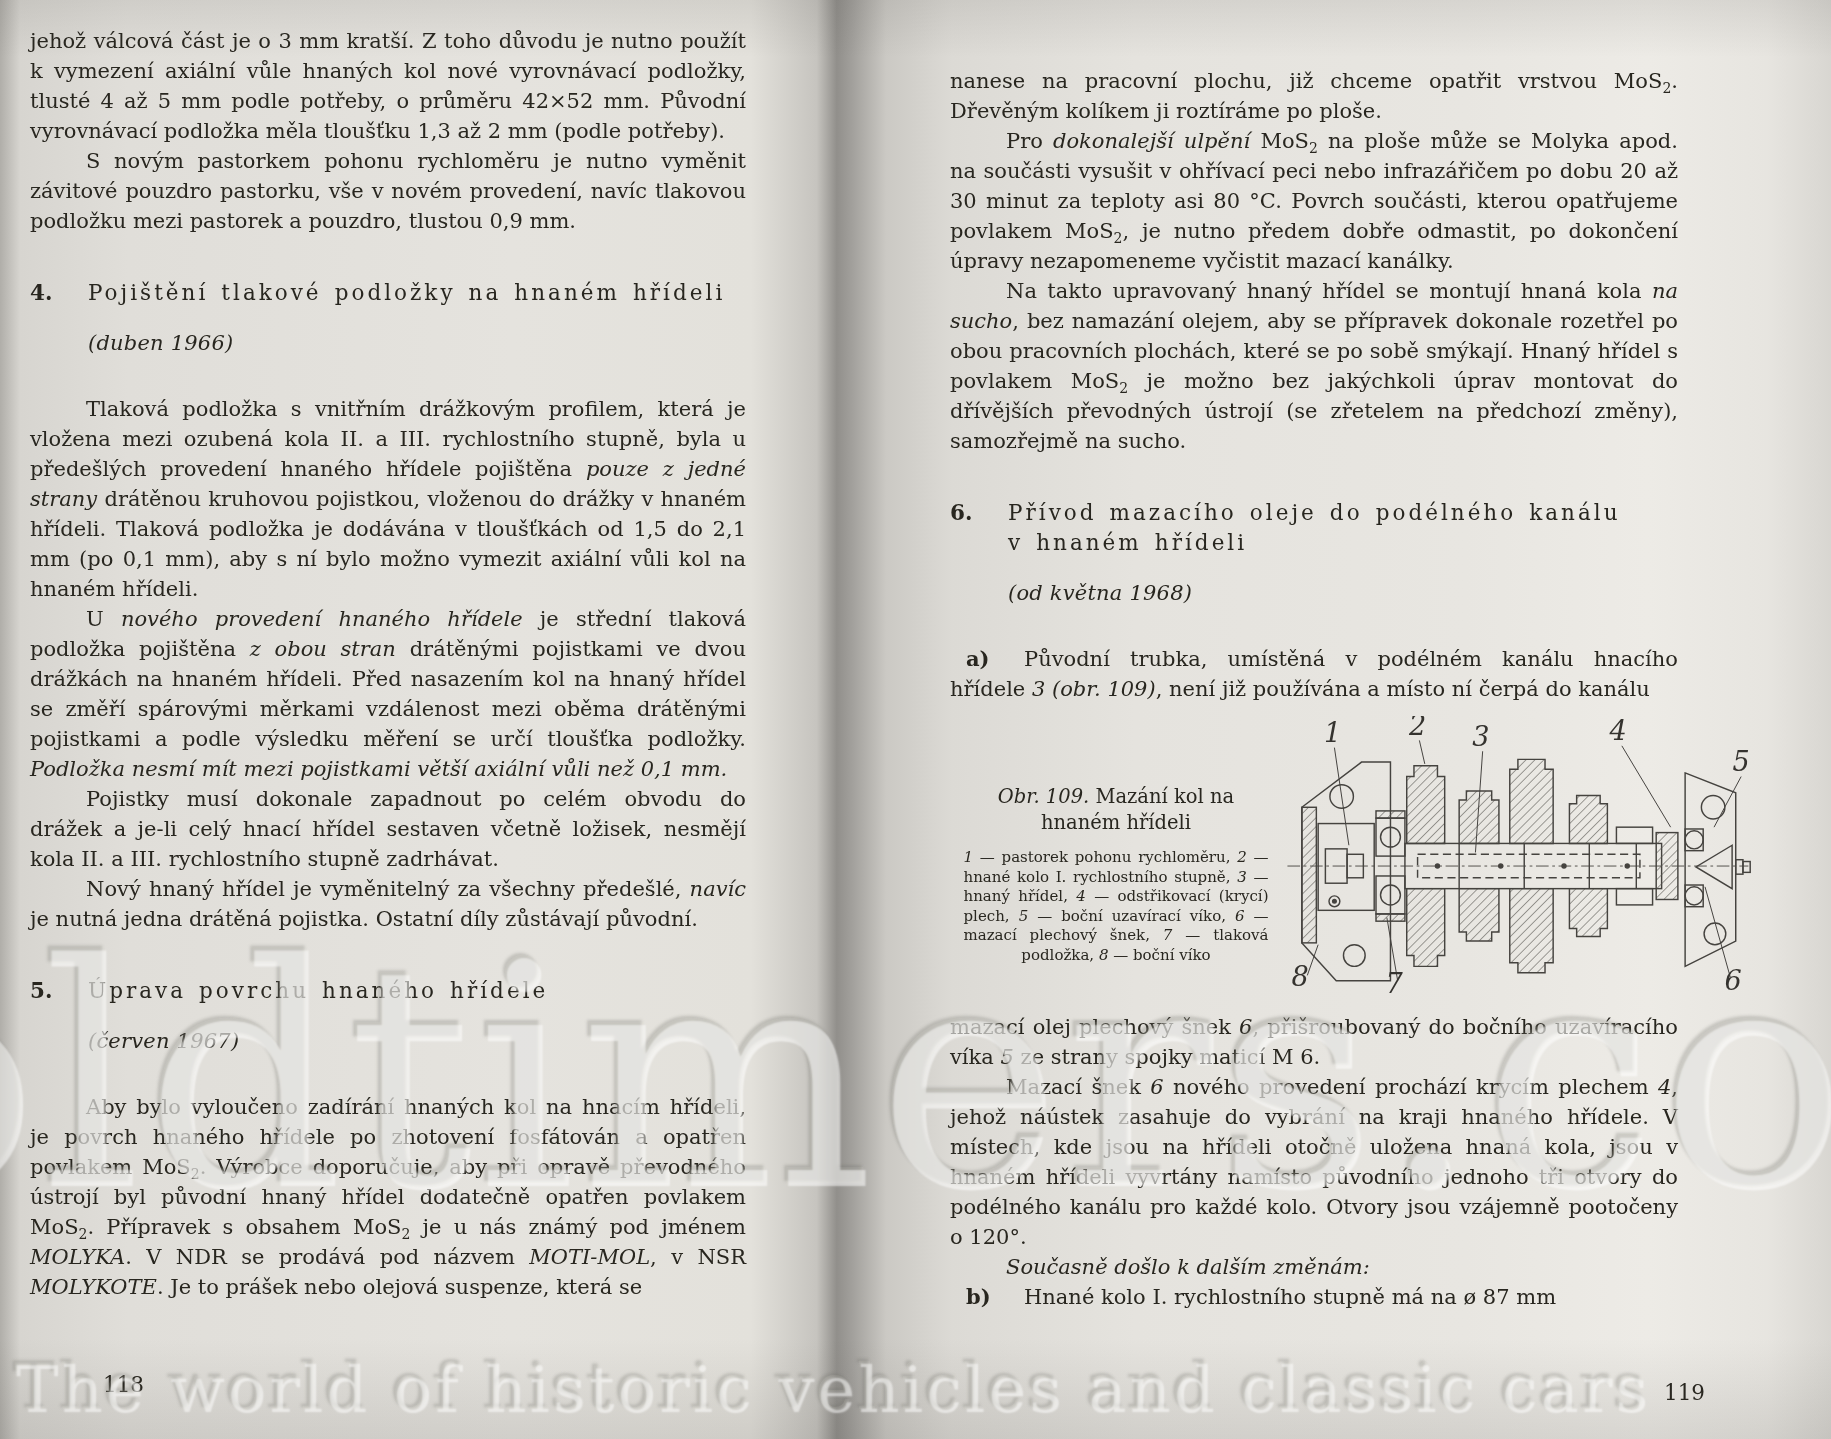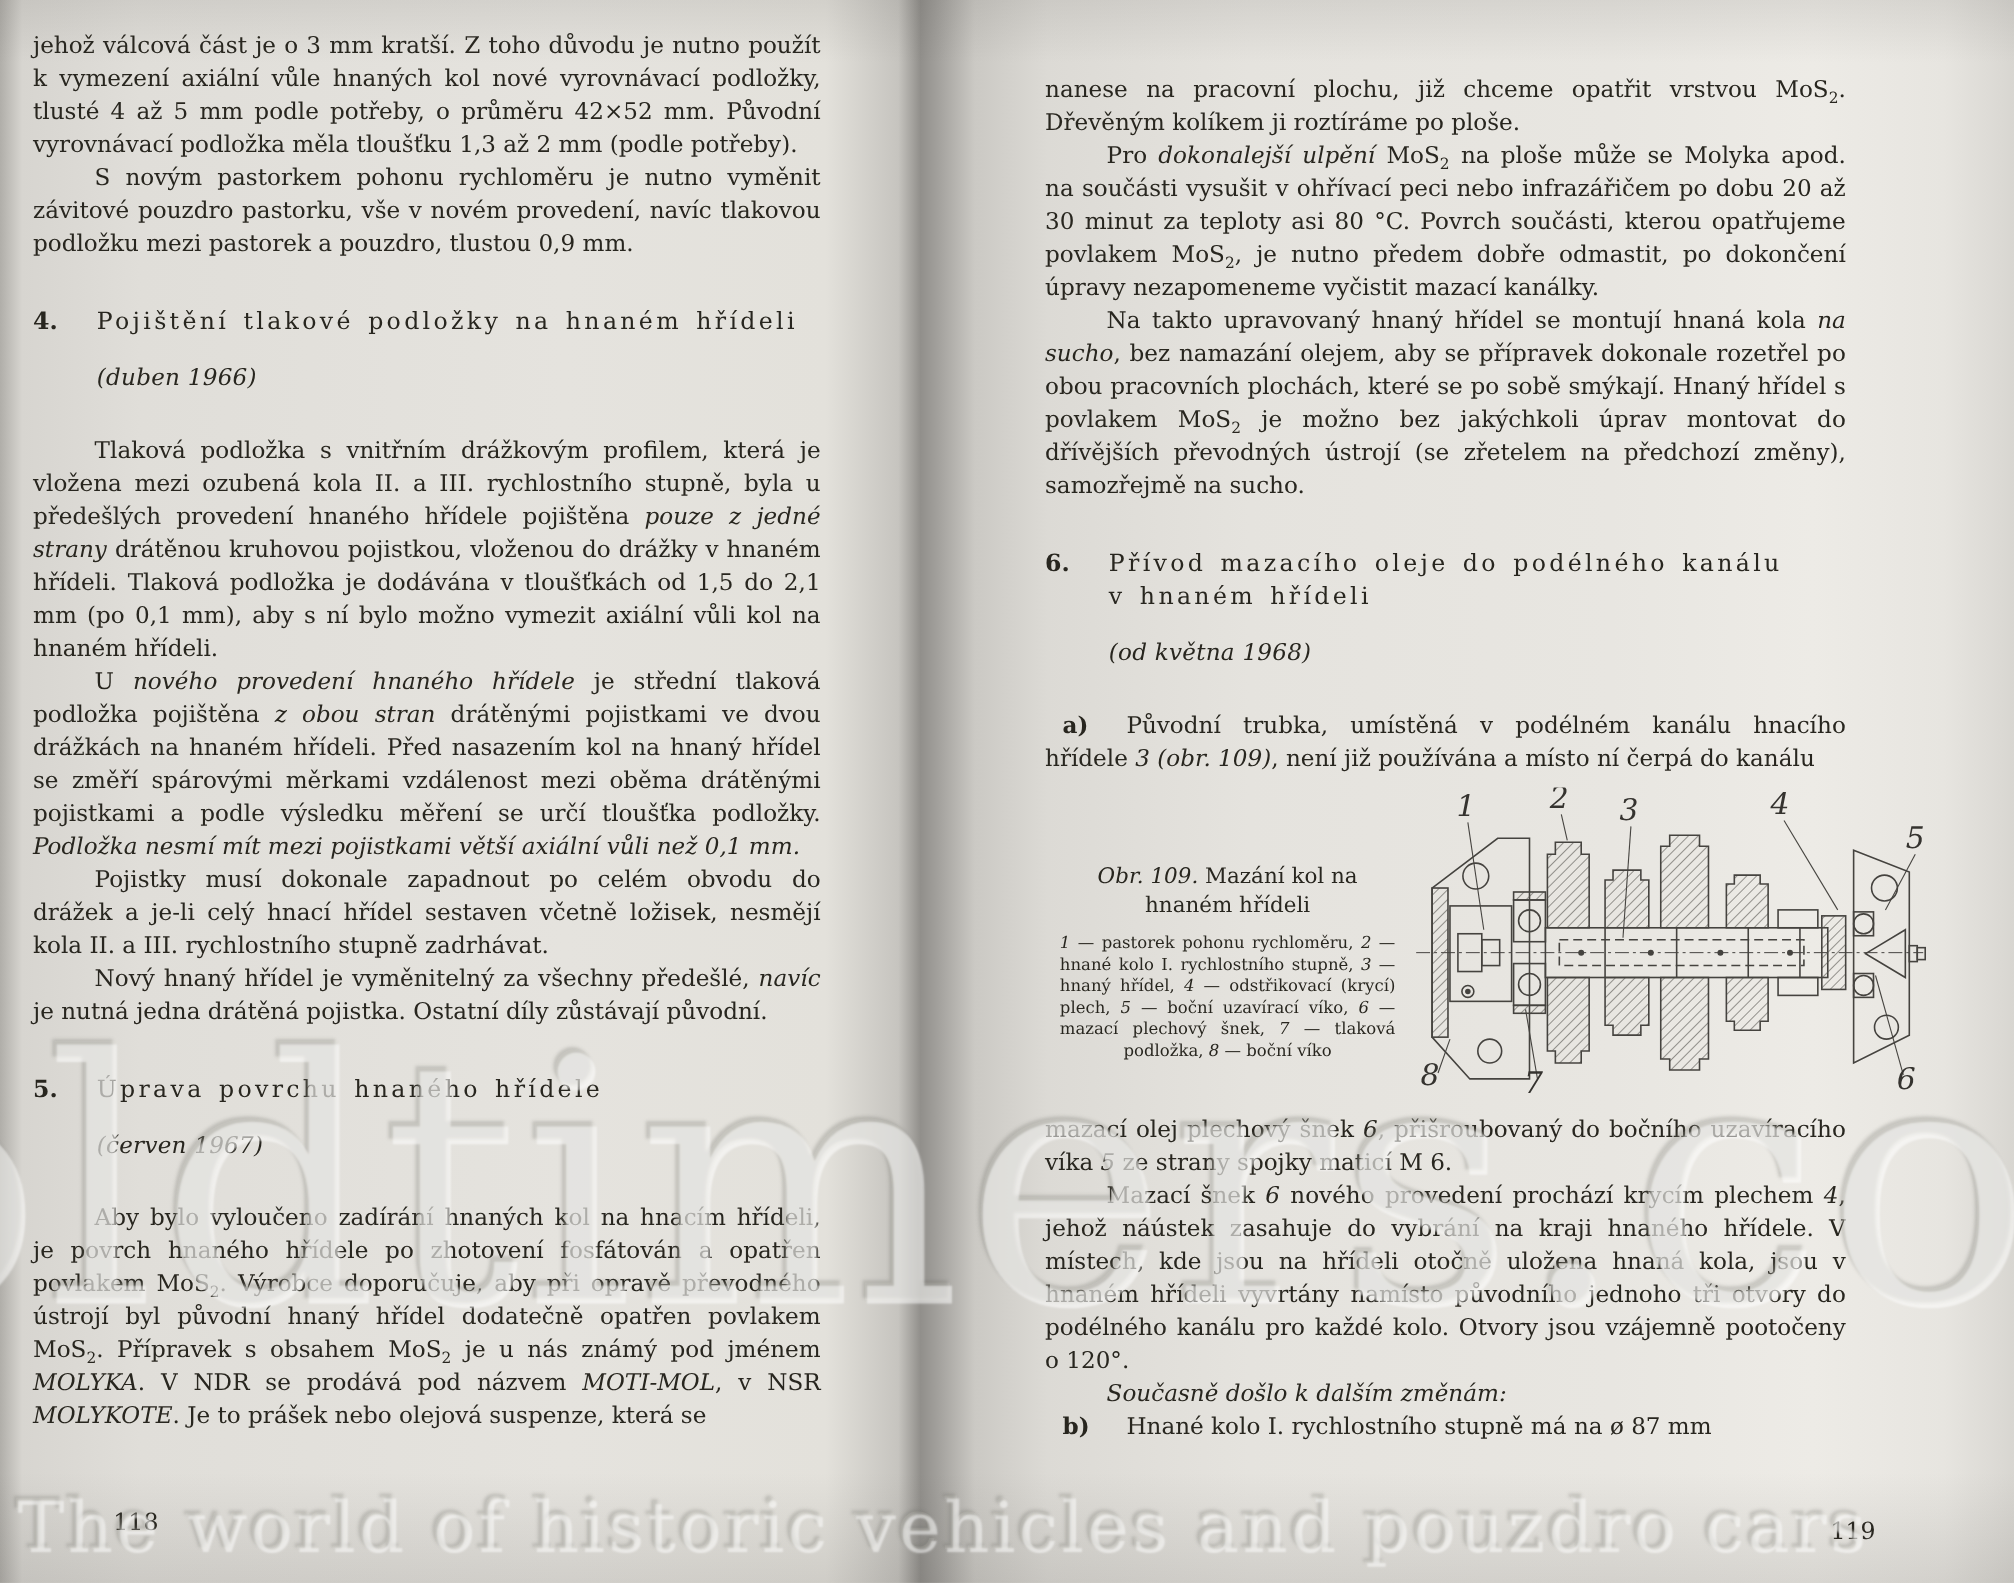--- a/index.html
+++ b/index.html
@@ -191,15 +191,15 @@
       <p class="para ind"><span>Mazací šnek </span><em>6</em><span> nového provedení prochází krycím plechem </span><em>4</em><span>, jehož náústek zasahuje do vybrání na kraji hnaného hřídele. V místech, kde jsou na hřídeli otočně uložena hnaná kola, jsou v hnaném hřídeli vyvrtány namísto původního jednoho tři otvory do podélného kanálu pro každé kolo. Otvory jsou vzájemně pootočeny o 120°.</span></p>
       <p class="para ind"><em>Současně došlo k dalším změnám:</em></p>
       <p class="para labeled"><span class="plabel">b)</span><span>Hnané kolo I. rychlostního stupně má na ø 87 mm</span></p>
     </div>
 </div>
 
 <div class="pagenum" id="pn-left">118</div>
 <div class="pagenum" id="pn-right">119</div>
 
 <div class="wm" id="wm-big">oldtimers.com</div>
-<div class="wm" id="wm-bottom">The world of historic vehicles and pouzdro cars</div>
+<div class="wm" id="wm-bottom">The world of historic vehicles and classic cars</div>
 
 <div class="vignette"></div>
 
 </body></html>

